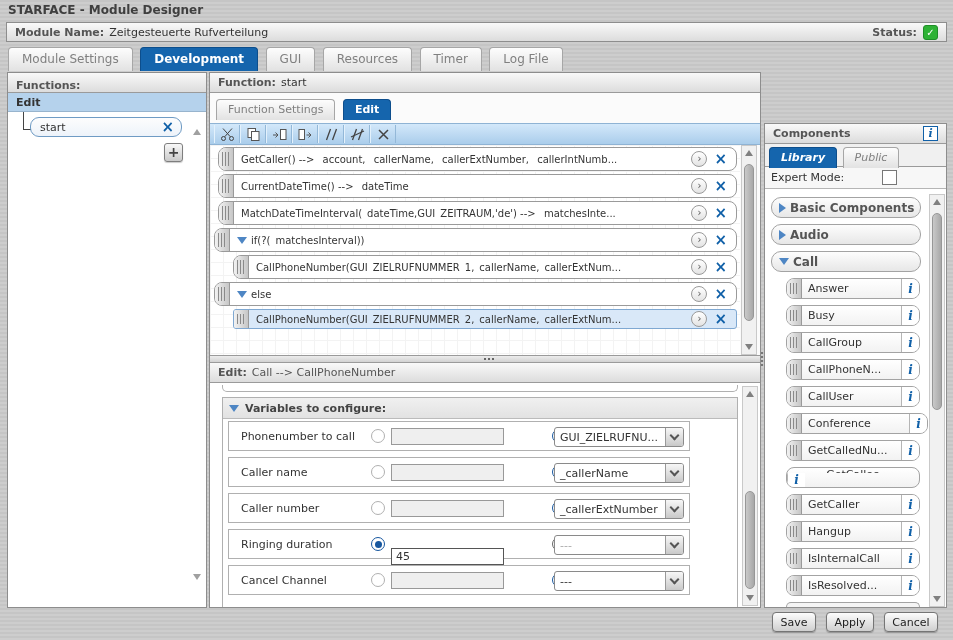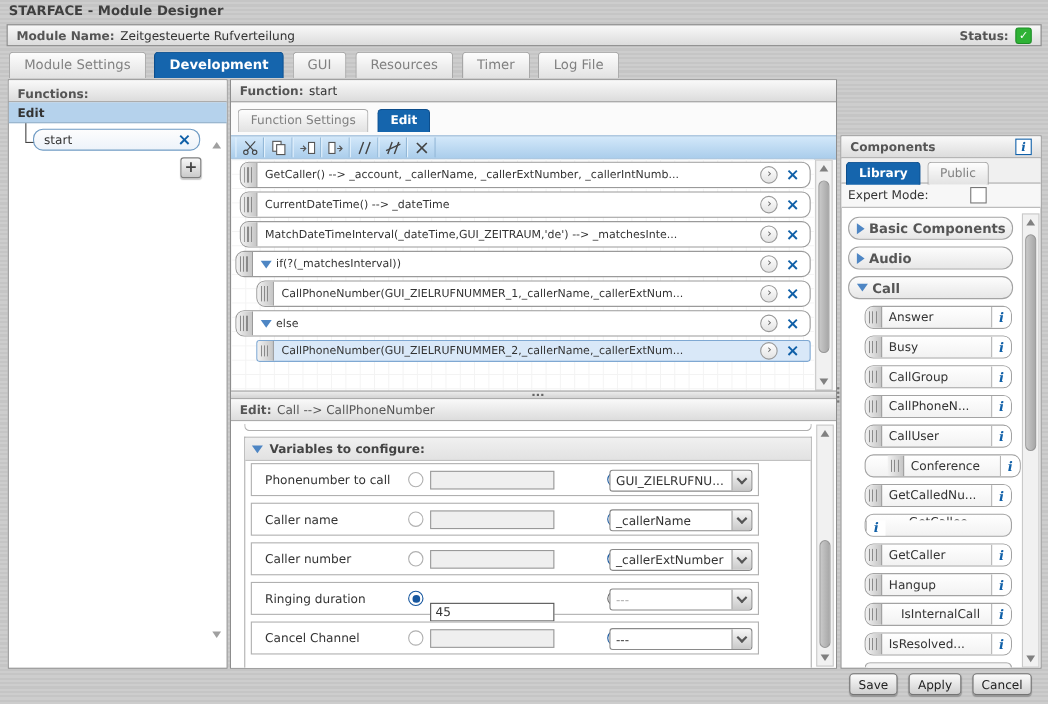--- a/index.html
+++ b/index.html
@@ -360,21 +360,21 @@
       </div>
   </div>
 
   <div class="abs" style="left:761px;top:352px;width:2px;height:2px;background:#777;box-shadow:0 4px #777,0 8px #777,0 12px #777;"></div>
 
   <div class="panel" style="left:764px;top:123px;width:183px;height:485px;">
     <div class="hdr" style="height:20px;">
       <span>Components</span>
       <span class="info-sq" style="margin-left:auto;">i</span>
     </div>
-    <div style="height:23px;border-bottom:1px solid #9a9a9a;background:#f0f0f0;padding:3px 0 0 4px;box-sizing:border-box;">
+    <div style="height:23px;border-bottom:1px solid #9a9a9a;background:#f0f0f0;padding:3px 0 0 4px;box-sizing:border-box;font-style:italic;">
       <span class="tab small active" style="margin-right:2px;">Library</span>
       <span class="tab small">Public</span>
     </div>
     <div style="height:21px;border-bottom:1px solid #b5b5b5;background:#f7f7f7;display:flex;align-items:center;padding:0 6px;gap:16px;">
       <span>Expert Mode:</span>
       <span class="checkbox" style="margin-left:22px;"></span>
     </div>
   </div>
 
   <div class="grp" style="left:771px;top:224px;width:150px;">
@@ -408,21 +408,21 @@
   <div class="comp-item" style="left:786px;top:359px;width:134px;">
     <span class="grip"></span>
     <span class="clabel">CallPhoneN...</span>
     <span class="info-i">i</span>
   </div>
   <div class="comp-item" style="left:786px;top:386px;width:134px;">
     <span class="grip"></span>
     <span class="clabel">CallUser</span>
     <span class="info-i">i</span>
   </div>
-  <div class="comp-item" style="left:786px;top:413px;width:142px;padding-left:20px;">
+  <div class="comp-item" style="left:786px;top:413px;width:142px;">
     <span class="grip"></span>
     <span class="clabel">Conference</span>
     <span class="info-i">i</span>
   </div>
   <div class="comp-item" style="left:786px;top:440px;width:134px;">
     <span class="grip"></span>
     <span class="clabel">GetCalledNu...</span>
     <span class="info-i">i</span>
   </div>
   <div class="comp-item" style="left:786px;top:467px;width:134px;flex-direction:column;">
@@ -433,21 +433,21 @@
   <div class="comp-item" style="left:786px;top:494px;width:134px;">
     <span class="grip"></span>
     <span class="clabel">GetCaller</span>
     <span class="info-i">i</span>
   </div>
   <div class="comp-item" style="left:786px;top:521px;width:134px;">
     <span class="grip"></span>
     <span class="clabel">Hangup</span>
     <span class="info-i">i</span>
   </div>
-  <div class="comp-item" style="left:786px;top:548px;width:134px;gap:11px;">
+  <div class="comp-item" style="left:786px;top:548px;width:134px;">
     <span class="grip"></span>
     <span class="clabel">IsInternalCall</span>
     <span class="info-i">i</span>
   </div>
   <div class="comp-item" style="left:786px;top:575px;width:134px;">
     <span class="grip"></span>
     <span class="clabel">IsResolved...</span>
     <span class="info-i">i</span>
   </div>
   <div class="abs" style="left:786px;top:602px;width:134px;height:5px;border:1px solid #a3a3a3;border-bottom:none;

